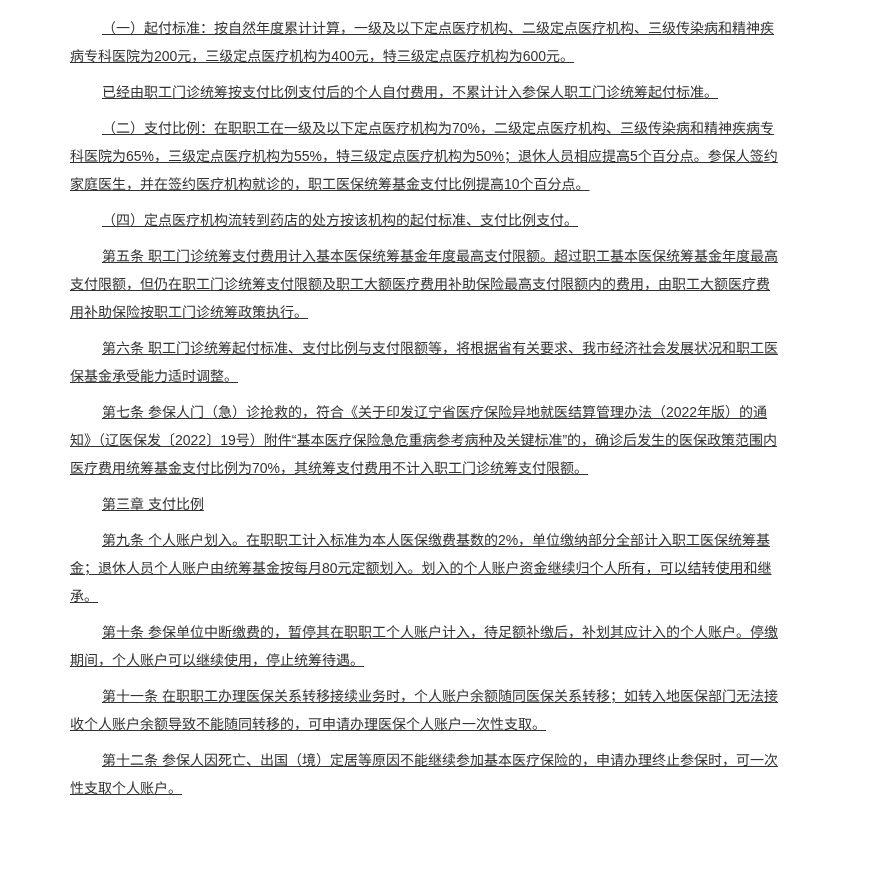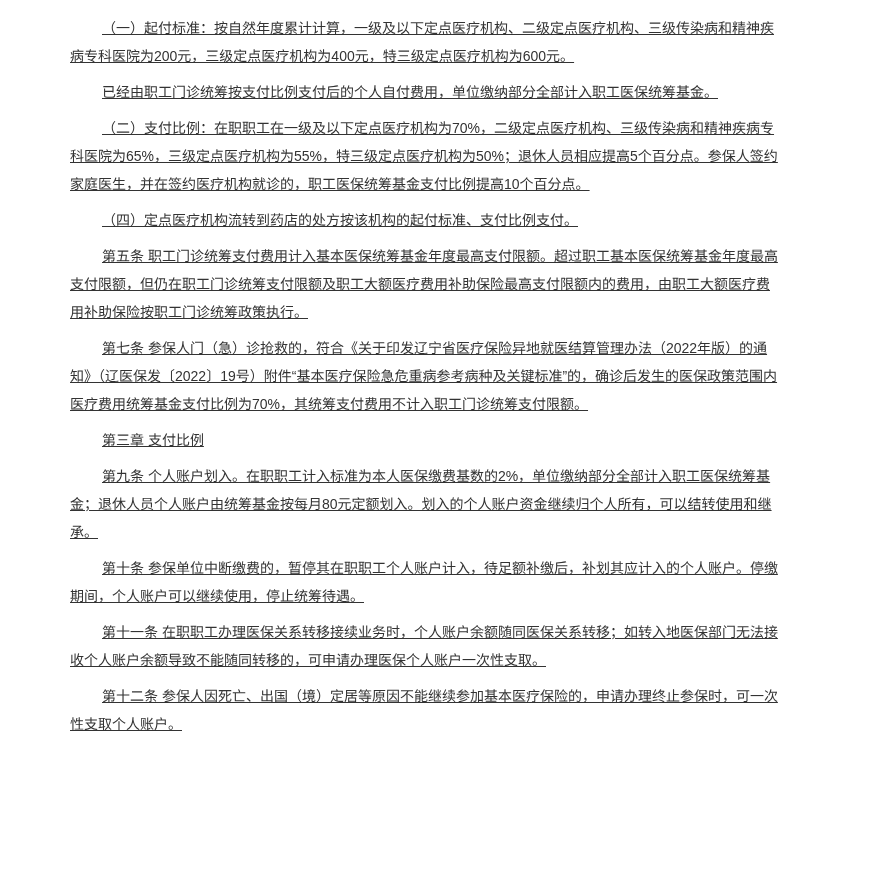--- a/index.html
+++ b/index.html
@@ -26,23 +26,24 @@
   .doc p {
     margin: 0 0 8px 0;
     text-indent: 32px;
   }
 </style>
 </head>
 <body>
 
 <main class="doc">
   <p>（一）起付标准：按自然年度累计计算，一级及以下定点医疗机构、二级定点医疗机构、三级传染病和精神疾病专科医院为200元，三级定点医疗机构为400元，特三级定点医疗机构为600元。</p>
-  <p>已经由职工门诊统筹按支付比例支付后的个人自付费用，单位缴纳部分全部计入职工医保统筹基金。</p>
+  <p>已经由职工门诊统筹按支付比例支付后的个人自付费用，不累计计入参保人职工门诊统筹起付标准。</p>
   <p>（二）支付比例：在职职工在一级及以下定点医疗机构为70%，二级定点医疗机构、三级传染病和精神疾病专科医院为65%，三级定点医疗机构为55%，特三级定点医疗机构为50%；退休人员相应提高5个百分点。参保人签约家庭医生，并在签约医疗机构就诊的，职工医保统筹基金支付比例提高10个百分点。</p>
   <p>（四）定点医疗机构流转到药店的处方按该机构的起付标准、支付比例支付。</p>
   <p>第五条 职工门诊统筹支付费用计入基本医保统筹基金年度最高支付限额。超过职工基本医保统筹基金年度最高支付限额，但仍在职工门诊统筹支付限额及职工大额医疗费用补助保险最高支付限额内的费用，由职工大额医疗费用补助保险按职工门诊统筹政策执行。</p>
+  <p>第六条 职工门诊统筹起付标准、支付比例与支付限额等，将根据省有关要求、我市经济社会发展状况和职工医保基金承受能力适时调整。</p>
   <p>第七条 参保人门（急）诊抢救的，符合《关于印发辽宁省医疗保险异地就医结算管理办法（2022年版）的通知》（辽医保发〔2022〕19号）附件“基本医疗保险急危重病参考病种及关键标准”的，确诊后发生的医保政策范围内医疗费用统筹基金支付比例为70%，其统筹支付费用不计入职工门诊统筹支付限额。</p>
   <p>第三章 支付比例</p>
   <p>第九条 个人账户划入。在职职工计入标准为本人医保缴费基数的2%，单位缴纳部分全部计入职工医保统筹基金；退休人员个人账户由统筹基金按每月80元定额划入。划入的个人账户资金继续归个人所有，可以结转使用和继承。</p>
   <p>第十条 参保单位中断缴费的，暂停其在职职工个人账户计入，待足额补缴后，补划其应计入的个人账户。停缴期间，个人账户可以继续使用，停止统筹待遇。</p>
   <p>第十一条 在职职工办理医保关系转移接续业务时，个人账户余额随同医保关系转移；如转入地医保部门无法接收个人账户余额导致不能随同转移的，可申请办理医保个人账户一次性支取。</p>
   <p>第十二条 参保人因死亡、出国（境）定居等原因不能继续参加基本医疗保险的，申请办理终止参保时，可一次性支取个人账户。</p>
 </main>
 
 </body></html>

